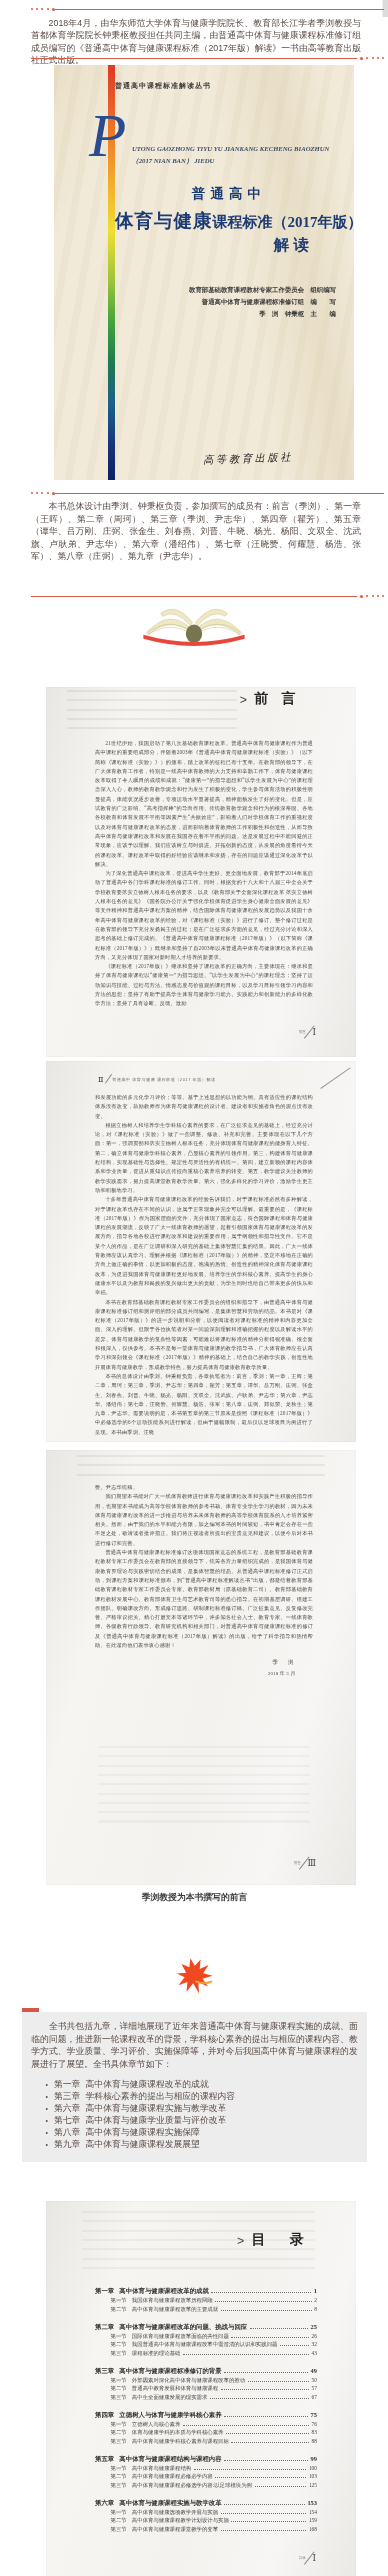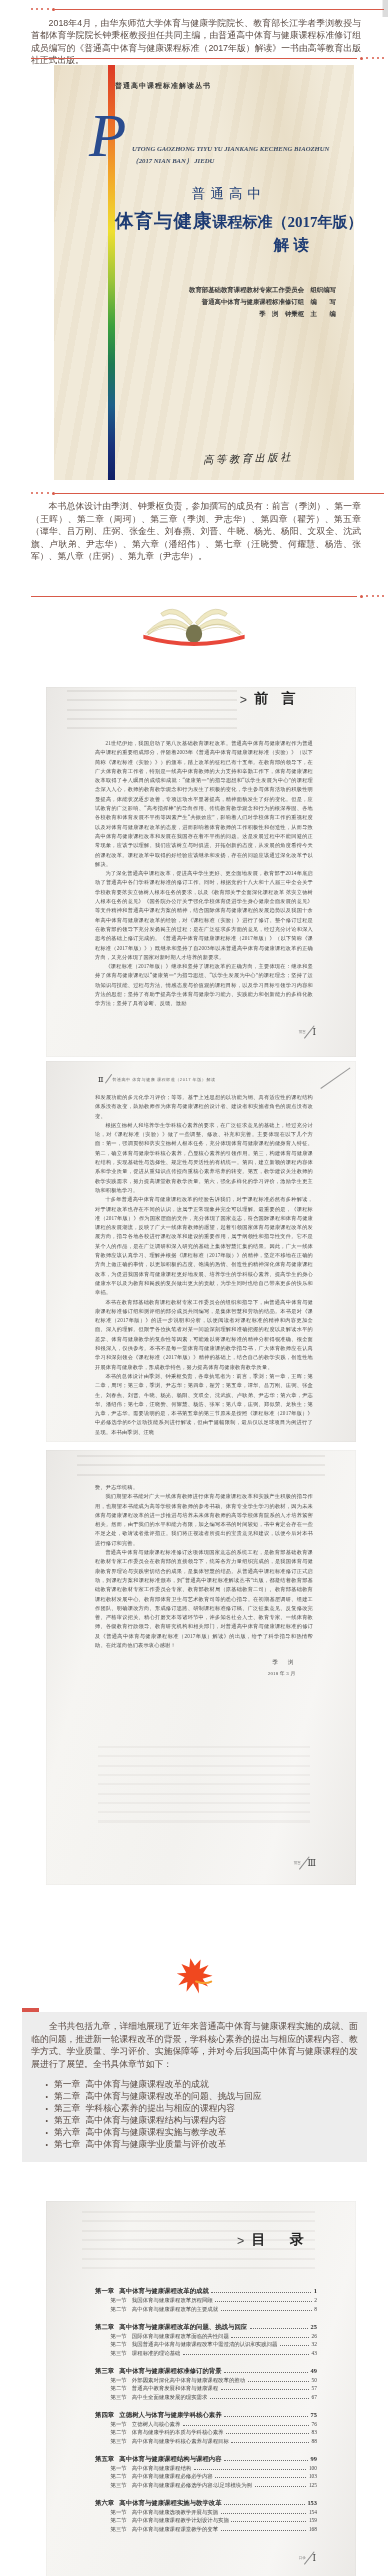--- a/index.html
+++ b/index.html
@@ -97,21 +97,21 @@
         <i></i>
       </span>
   </div>
 
   <div id="cover" class="abs" style="top:65px;left:54px;width:300px;height:415px;">
     <div id="stripe" class="abs" style="left:54px;top:0;width:6.7px;height:100%;"></div>
     <div class="abs" style="left:61px;top:15.5px;font-size:7px;font-weight:bold;letter-spacing:1px;color:#3a3a38;">普通高中课程标准解读丛书</div>
     <div class="abs cover-serif" style="left:35px;top:40px;font-size:61px;font-style:italic;color:#2a4c8f;line-height:1;">P</div>
     <div class="abs cover-serif" style="left:78px;top:80px;font-size:6.7px;font-style:italic;color:#3f4e66;font-weight:bold;">UTONG GAOZHONG TIYU YU JIANKANG KECHENG BIAOZHUN</div>
     <div class="abs cover-serif" style="left:78px;top:92px;font-size:6.7px;font-style:italic;color:#3f4e66;font-weight:bold;">（2017 NIAN BAN） JIEDU</div>
-    <div class="abs cover-serif" style="left:67px;top:120px;width:216px;text-align:center;font-size:13.4px;font-weight:normal;letter-spacing:5.2px;color:#1e3c74;">普通高中</div>
+    <div class="abs cover-serif" style="left:67px;top:120px;width:216px;text-align:center;font-size:13.4px;font-weight:bold;letter-spacing:5.2px;color:#1e3c74;">普通高中</div>
     <div class="abs" style="left:61px;top:143px;width:233px;text-align:center;white-space:nowrap;">
       <span class="cover-serif" style="font-size:18.5px;font-weight:bold;color:#1e3c74;letter-spacing:1px;">体育与健康</span><span class="cover-serif" style="font-size:15px;font-weight:bold;color:#1e3c74;">课程标准（2017年版）</span>
     </div>
     <div class="abs cover-serif" style="right:41px;top:170px;font-size:15.5px;font-weight:bold;letter-spacing:4.1px;color:#1e3c74;text-align:center;">解读</div>
     <div class="abs" style="right:18px;top:219px;text-align:right;font-size:6.4px;line-height:12px;color:#3d3d3d;font-weight:bold;">
       <div>教育部基础教育课程教材专家工作委员会　组织编写</div>
       <div>普通高中体育与健康课程标准修订组　编　　写</div>
       <div>季　浏　钟秉枢　主　　编</div>
     </div>
     <div class="abs cover-serif" style="left:149px;top:387px;font-size:10.3px;font-style:italic;letter-spacing:2.6px;color:#1c1c1c;transform:rotate(-2deg);">高等教育出版社</div>
@@ -204,57 +204,58 @@
       </div>
     </div>
     <div class="showthrough abs" style="bottom:62px;left:52px;right:46px;height:77px;opacity:.6;"></div>
     <div class="pg-footer abs" style="bottom:14.4px;right:40px;">
       <span class="lbl">前言</span>
       <span class="slash"></span>
       <span class="pg-num">Ⅲ</span>
     </div>
   </div>
 
+  <div class="abs caption" style="top:1892px;left:0;">季浏教授为本书撰写的前言</div>
 
   <div class="abs" style="top:1956px;left:174px;width:41px;height:44px;transform:rotate(-12deg);">
     <svg width="41" height="44" viewBox="0 0 100 106">
       <path d="M50 4 L57 24 L74 12 L67 34 L90 29 L73 46 L94 57 L69 59 L78 80 L57 65 L53 92 L44 65 L24 82 L31 59 L8 62 L27 46 L10 33 L33 36 L26 13 L43 25 Z" fill="#f0481f"></path>
       <path d="M52 62 Q72 74 88 70" stroke="#f59d2c" stroke-width="5" fill="none" stroke-linecap="round"></path>
     </svg>
   </div>
 
   <div class="abs redbar" style="top:2008px;left:22px;width:16.5px;"></div>
   <div class="abs graybox" style="top:2012px;left:22px;width:345px;box-sizing:border-box;padding:9.3px 9.3px 11.3px 9.3px;">
     <div class="body-text">
         <p>全书共包括九章，详细地展现了近年来普通高中体育与健康课程实施的成就、面临的问题，推进新一轮课程改革的背景，学科核心素养的提出与相应的课程内容、教学方式、学业质量、学习评价、实施保障等，并对今后我国高中体育与健康课程的发展进行了展望。全书具体章节如下：</p>
       </div>
     <ul class="chap-list">
       <li>
           <span class="b">•</span>
           <span>第一章 高中体育与健康课程改革的成就</span>
         </li>
       <li>
           <span class="b">•</span>
-          <span>第二章 高中体育与健康课程改革的问题、挑战与回应</span>
-        </li>
-      <li>
-          <span class="b">•</span>
           <span>第三章 学科核心素养的提出与相应的课程内容</span>
         </li>
       <li>
           <span class="b">•</span>
-          <span>第五章 高中体育与健康课程结构与课程内容</span>
-        </li>
-      <li>
-          <span class="b">•</span>
           <span>第六章 高中体育与健康课程实施与教学改革</span>
         </li>
       <li>
           <span class="b">•</span>
           <span>第七章 高中体育与健康学业质量与评价改革</span>
+        </li>
+      <li>
+          <span class="b">•</span>
+          <span>第八章 高中体育与健康课程实施保障</span>
+        </li>
+      <li>
+          <span class="b">•</span>
+          <span>第九章 高中体育与健康课程发展展望</span>
         </li>
     </ul>
   </div>
 
   <div class="photo abs" style="top:2201px;left:46px;width:310px;height:380px;">
     <div class="showthrough abs" style="top:10.3px;left:36px;right:41px;height:62px;opacity:.7;"></div>
     <div class="pg-head abs" style="top:32px;right:47px;">
       <span class="arr">&gt;</span>
       <span class="ttl" style="letter-spacing:5.2px;">目　录</span>
     </div>

